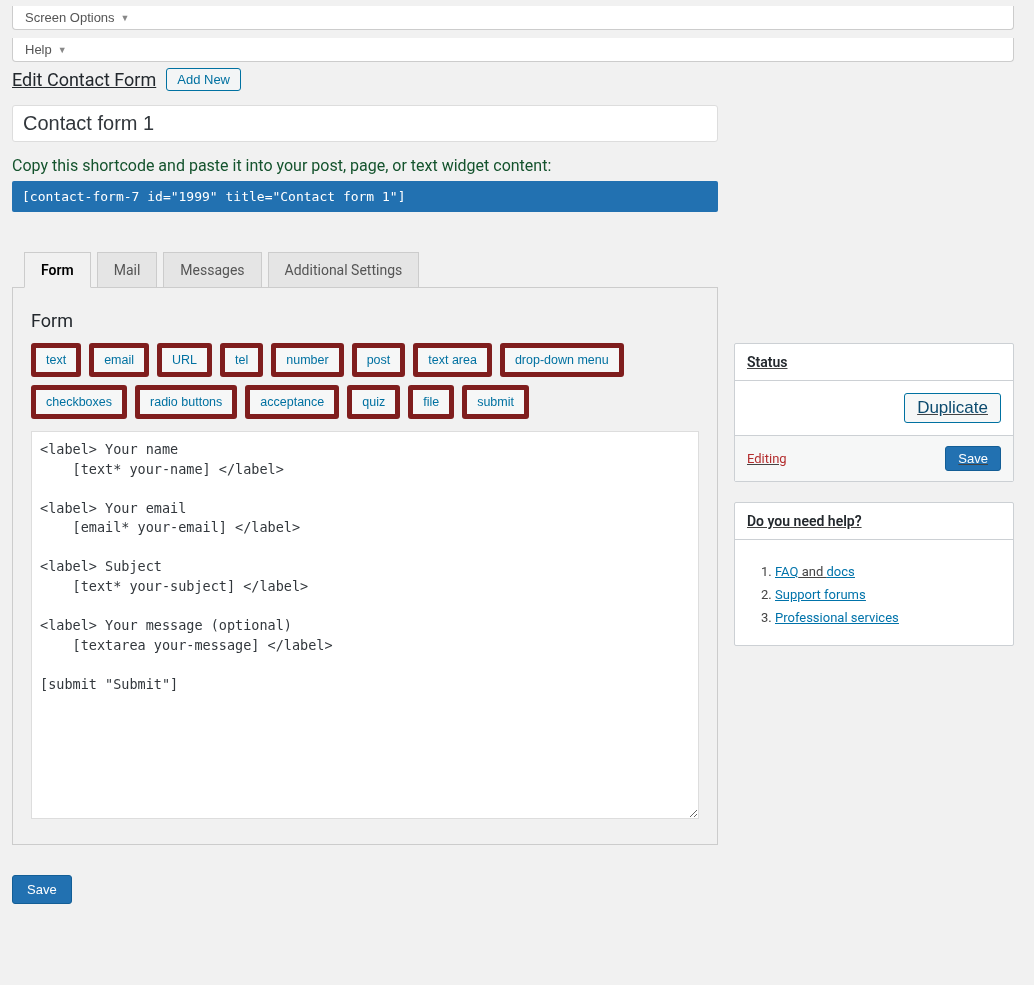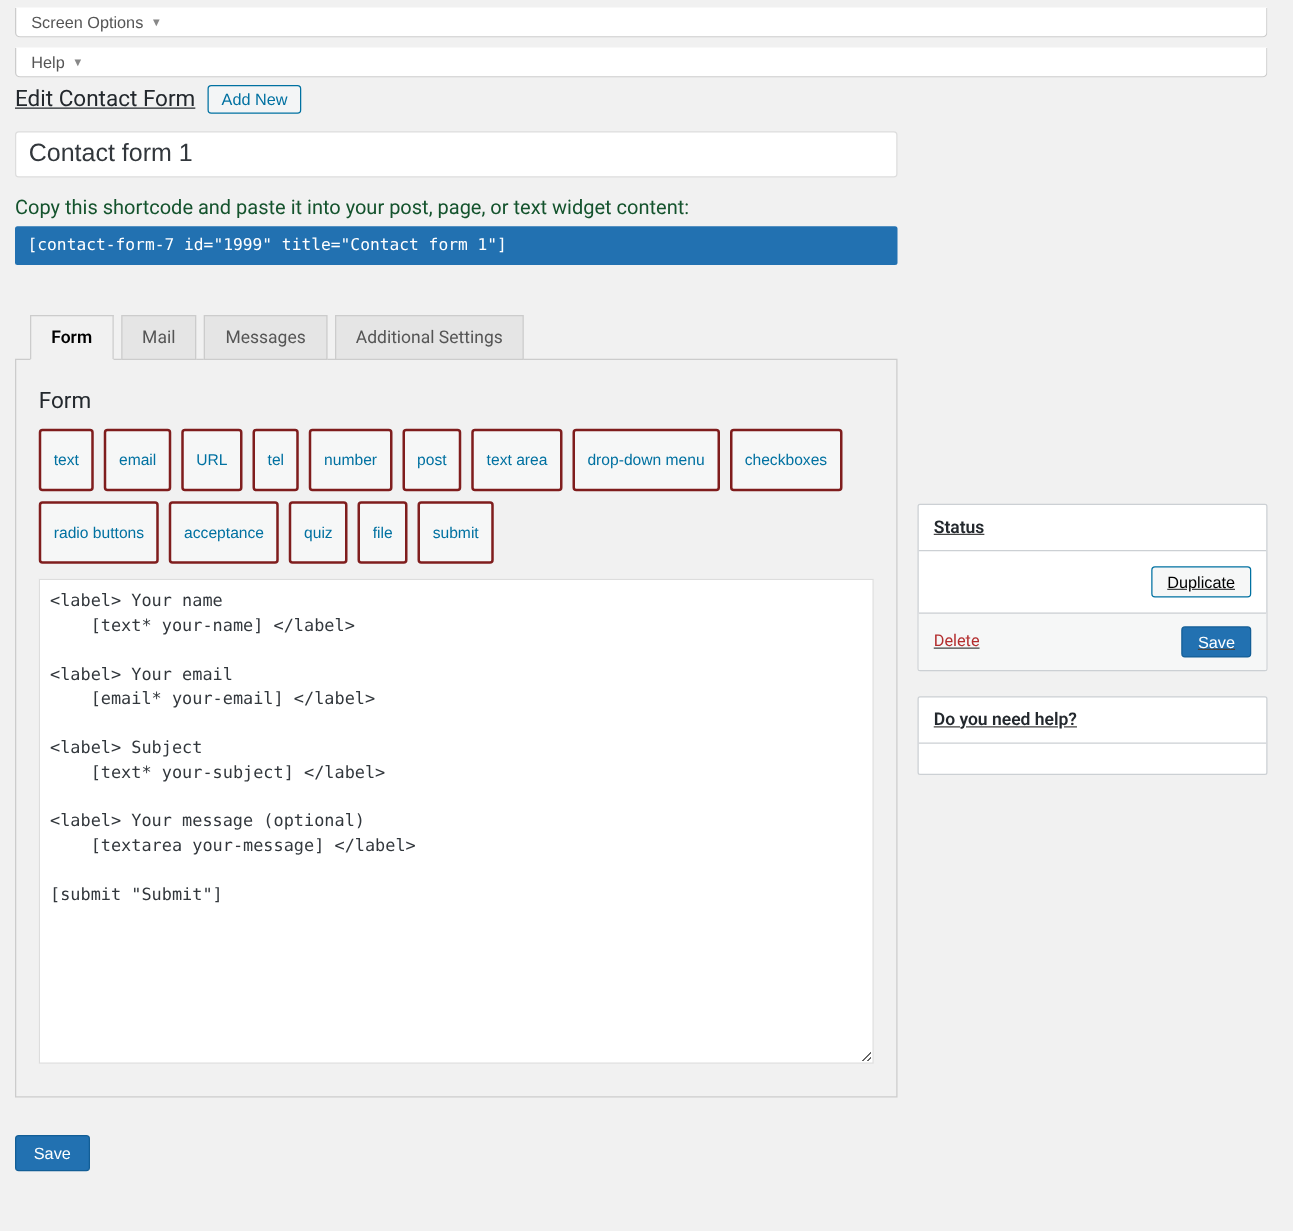--- a/index.html
+++ b/index.html
@@ -128,26 +128,26 @@
     color: #555;
   }
   .panel-desc a { color: #0073aa; text-decoration: underline; }
   .tag-buttons {
     margin-top: 12px;
     display: flex;
     flex-wrap: wrap;
     gap: 8px;
   }
   .tag-btn {
-    border: 2px solid #7f1d1d;
+    border: 5px solid #7f1d1d;
     background: #f6f7f7;
     color: #0071a1;
     border-radius: 3px;
     font-size: 12.5px;
-    padding: 16px 10px;
+    padding: 5px 10px;
     cursor: pointer;
   }
   .form-textarea {
     margin-top: 12px;
     width: 100%;
     height: 388px;
     font-family: Menlo, Consolas, monospace;
     font-size: 13.5px;
     line-height: 1.45;
     padding: 8px;
@@ -184,25 +184,25 @@
     padding: 12px;
     font-size: 13px;
     color: #555;
   }
   .status-duplicate-row {
     display: flex;
     justify-content: flex-end;
   }
   .duplicate-btn {
     border: 1px solid #0071a1;
-    color: #000000;
+    color: #0c4a6e;
     background: #f6f7f7;
     border-radius: 3px;
     padding: 4px 12px;
-    font-size: 13px;
+    font-size: 17px;
     cursor: pointer;
   }
   .status-footer {
     border-top: 1px solid #ccd0d4;
     background: #f6f7f7;
     padding: 10px 12px;
     display: flex;
     justify-content: space-between;
     align-items: center;
   }
@@ -301,24 +301,35 @@
 
   <div class="side-col">
     <div class="postbox">
       <div class="postbox-header">Status</div>
       <div class="postbox-body">
         <div class="status-duplicate-row">
           <button class="duplicate-btn">Duplicate</button>
         </div>
       </div>
       <div class="status-footer">
-        <a class="delete-link">Delete</a>
+        <a class="delete-link">Editing</a>
         <button class="save-small">Save</button>
       </div>
     </div>
 
     <div class="postbox">
       <div class="postbox-header">Do you need help?</div>
       <div class="postbox-body">
+        <ol class="help-list">
+          <li>
+            <a href="#">FAQ</a><span> and </span><a href="#">docs</a>
+          </li>
+          <li>
+            <a href="#">Support forums</a>
+          </li>
+          <li>
+            <a href="#">Professional services</a>
+          </li>
+        </ol>
       </div>
     </div>
   </div>
 </div>
 
 </body></html>

